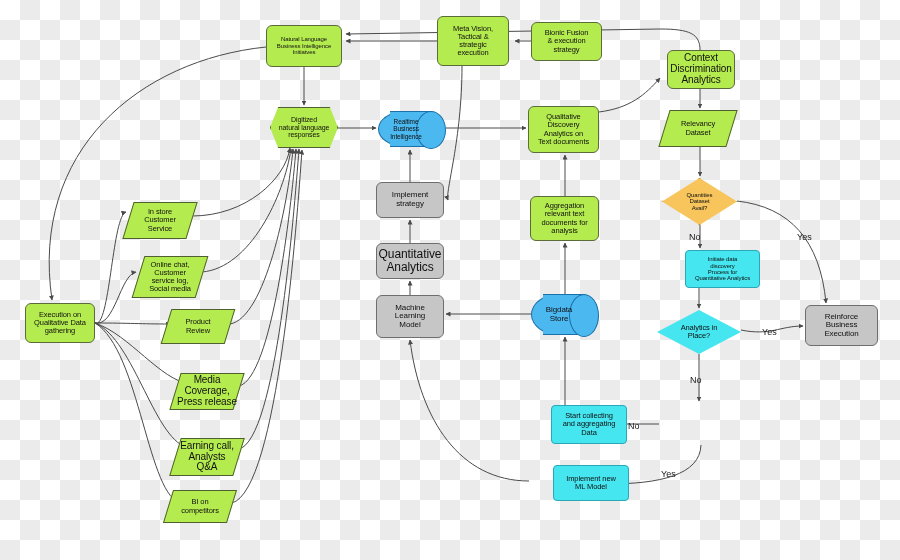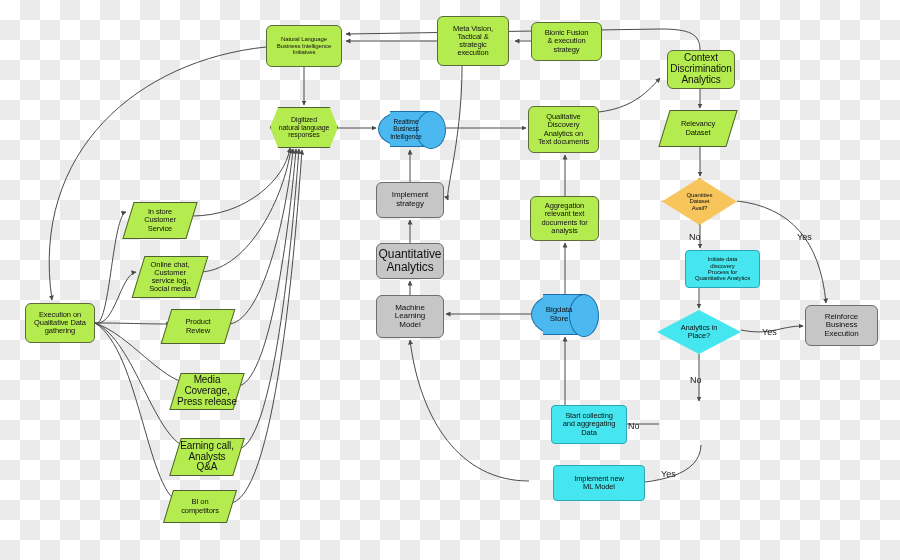--- a/index.html
+++ b/index.html
@@ -271,21 +271,21 @@
       <div class="node shape-cyl" style="left: 531px; top: 294px; width: 68px; height: 41px; font-size: 8px;"><div class="body"></div><div class="fill"></div><div class="cap"></div><span class="lbl" style="margin-right: 12px;">Bigdata
 Store</span></div>
       <div class="node shape-diam cyan" style="left: 657px; top: 310px; width: 84px; height: 44px; font-size: 7.5px;"><div class="skin"></div><span class="lbl">Analytics in
 Place?</span></div>
       <div class="node shape-rect gray" style="left: 805px; top: 305px; width: 73px; height: 41px; font-size: 8px;"><span class="lbl">Reinforce
 Business
 Execution</span></div>
       <div class="node shape-rect cyan" style="left: 527px; top: 405px; width: 76px; height: 39px; font-size: 7.5px;"><span class="lbl">Start collecting
 and aggregating
 Data</span></div>
-      <div class="node shape-rect cyan" style="left: 529px; top: 465px; width: 92px; height: 36px; font-size: 7.5px;"><span class="lbl">Implement new
+      <div class="node shape-rect cyan" style="left: 529px; top: 465px; width: 76px; height: 36px; font-size: 7.5px;"><span class="lbl">Implement new
 ML Model</span></div>
     </div>
   <div id="edge-label-layer">
       <div class="edge-label" style="left: 689px; top: 232px;">No</div>
       <div class="edge-label" style="left: 797px; top: 232px;">Yes</div>
       <div class="edge-label" style="left: 762px; top: 327px;">Yes</div>
       <div class="edge-label" style="left: 690px; top: 375px;">No</div>
       <div class="edge-label" style="left: 628px; top: 421px;">No</div>
       <div class="edge-label" style="left: 661px; top: 469px;">Yes</div>
     </div>

